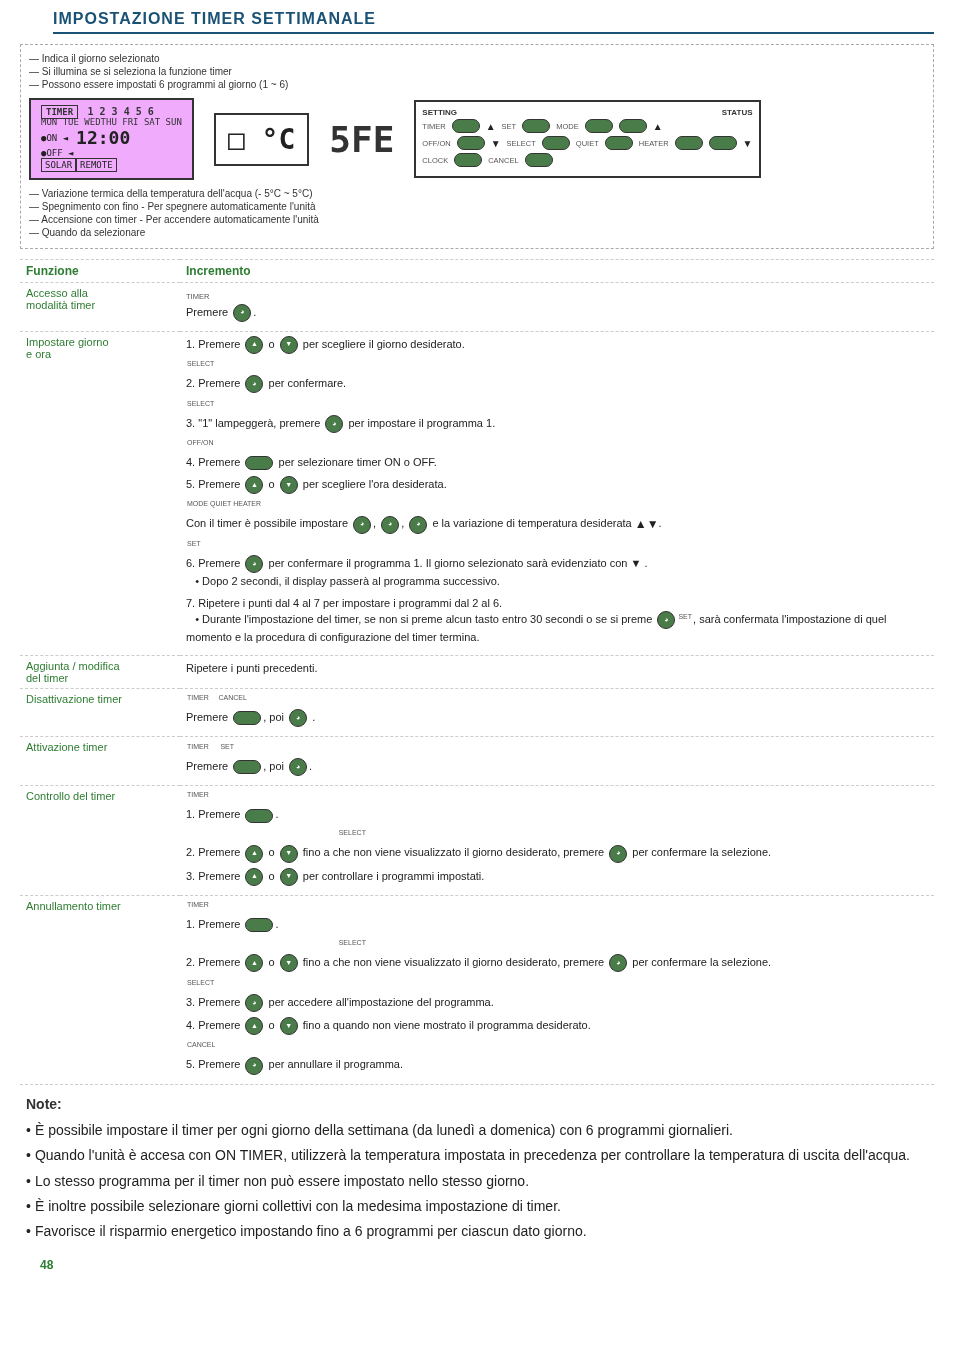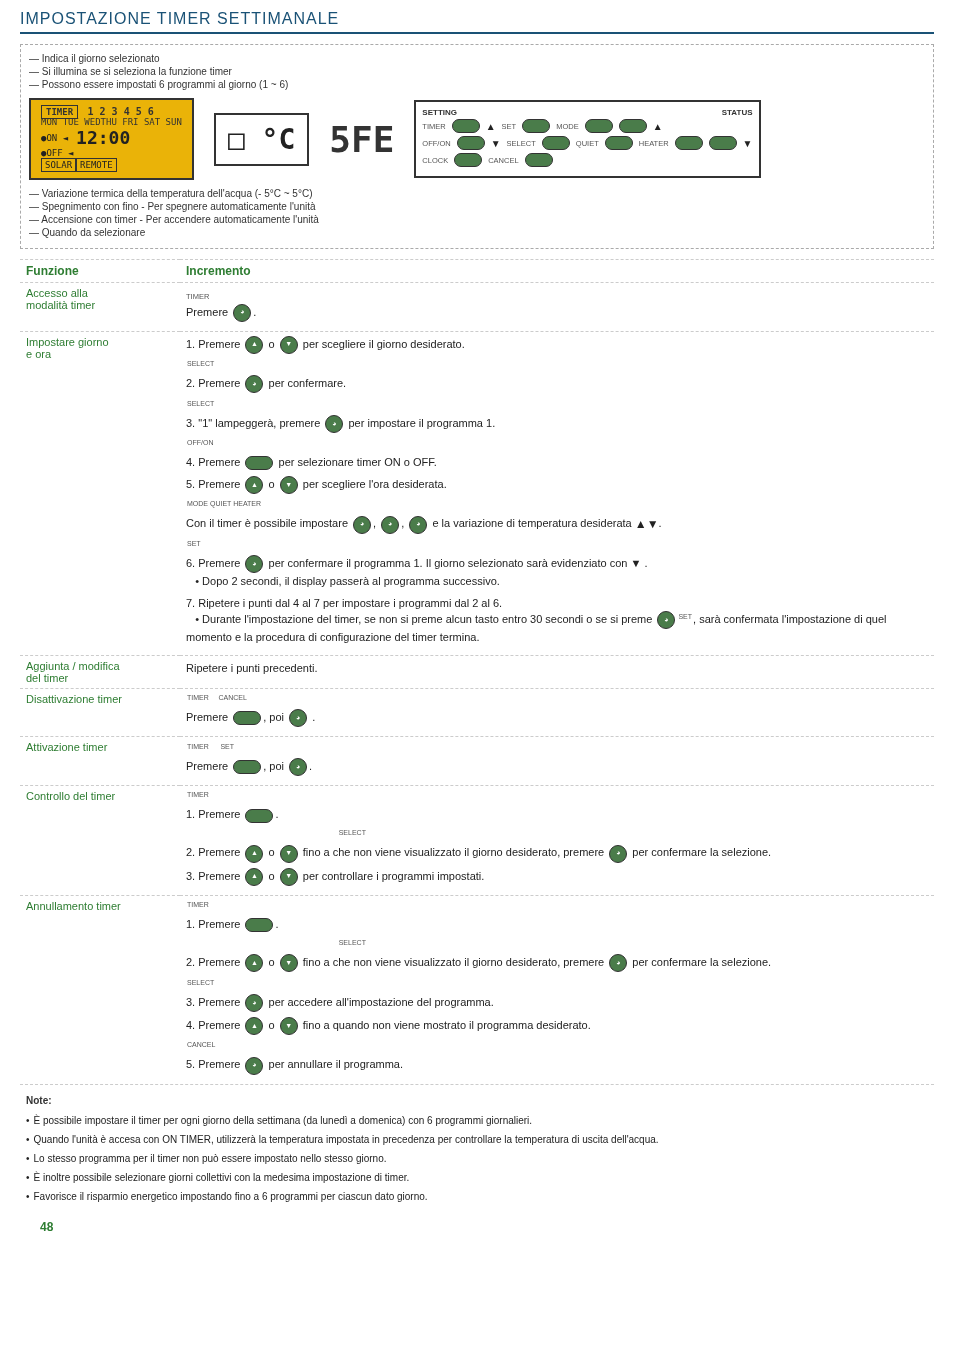--- a/index.html
+++ b/index.html
@@ -7,26 +7,27 @@
       font-family: Arial, sans-serif;
       font-size: 11px;
       background: white;
       width: 954px;
       min-height: 1354px;
       padding: 10px 20px;
       color: #222;
     }
     .page-title {
       font-size: 16px;
-      font-weight: normal;
+      font-weight: bold;
       color: #1a5276;
       letter-spacing: 1px;
       margin-bottom: 10px;
       border-bottom: 2px solid #1a5276;
       padding-bottom: 4px;
+      margin-left: 33px;
     }
     .intro-section {
       display: flex;
       gap: 10px;
       margin-bottom: 10px;
       border: 1px dashed #aaa;
       padding: 8px;
     }
     .intro-left {
       flex: 1;
@@ -44,21 +45,21 @@
     }
     .device-display {
       display: flex;
       align-items: center;
       gap: 20px;
       margin: 8px 0;
     }
     .lcd-box {
       border: 2px solid #333;
       padding: 6px 10px;
-      background: #eab308;
+      background: #f0abfc;
       font-family: monospace;
       position: relative;
     }
     .lcd-timer-label {
       font-size: 9px;
       font-weight: bold;
       color: #333;
     }
     .lcd-days {
       font-size: 9px;
@@ -185,21 +186,21 @@
       vertical-align: super;
       margin: 0 1px;
     }
     .arrow-icon {
       font-size: 12px;
       vertical-align: middle;
     }
     .note-section {
       border-top: 1px dashed #ccc;
       padding: 8px 6px;
-      font-size: 10px;
+      font-size: 14px;
       line-height: 1.6;
     }
     .note-title {
       font-weight: bold;
       color: #333;
       margin-bottom: 4px;
     }
     .note-item {
       display: flex;
       gap: 4px;

